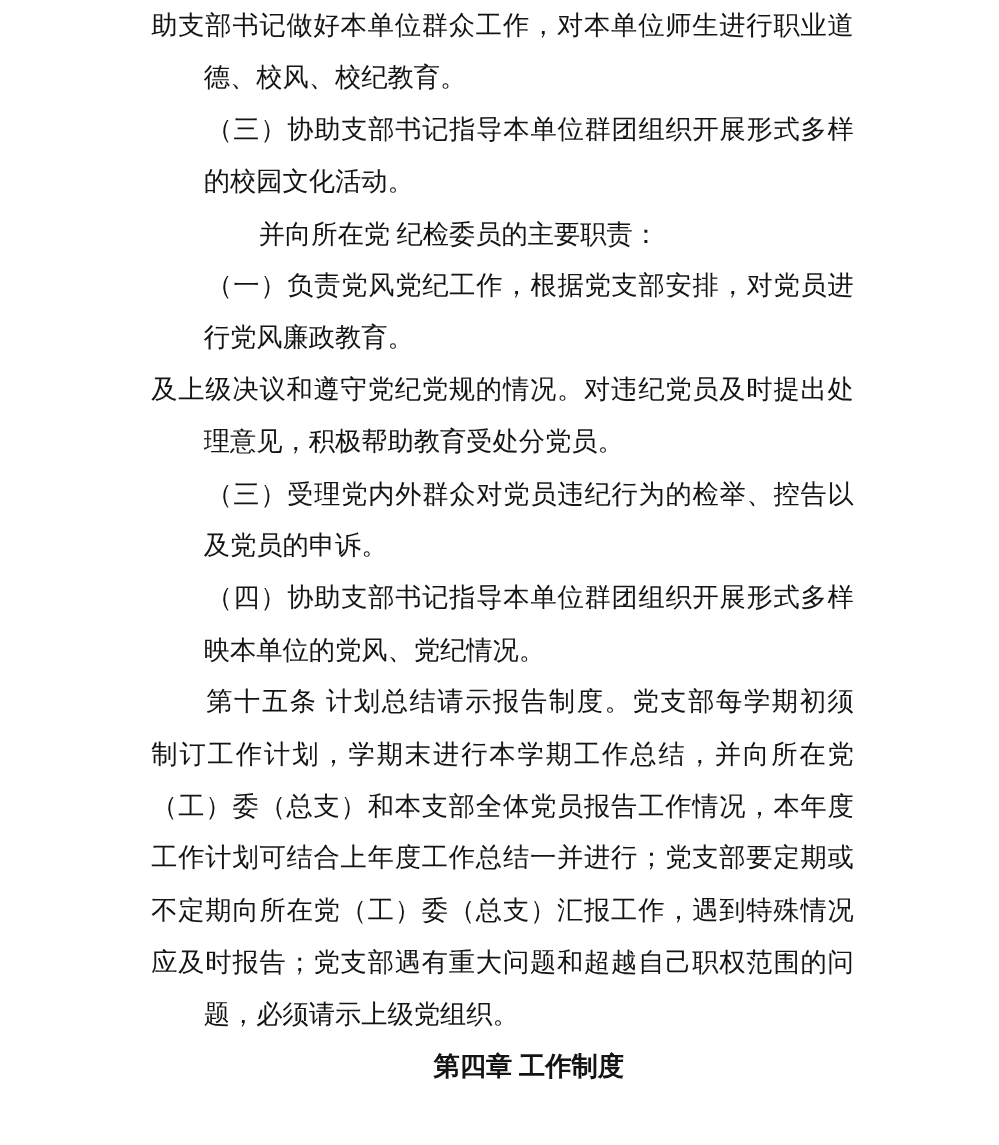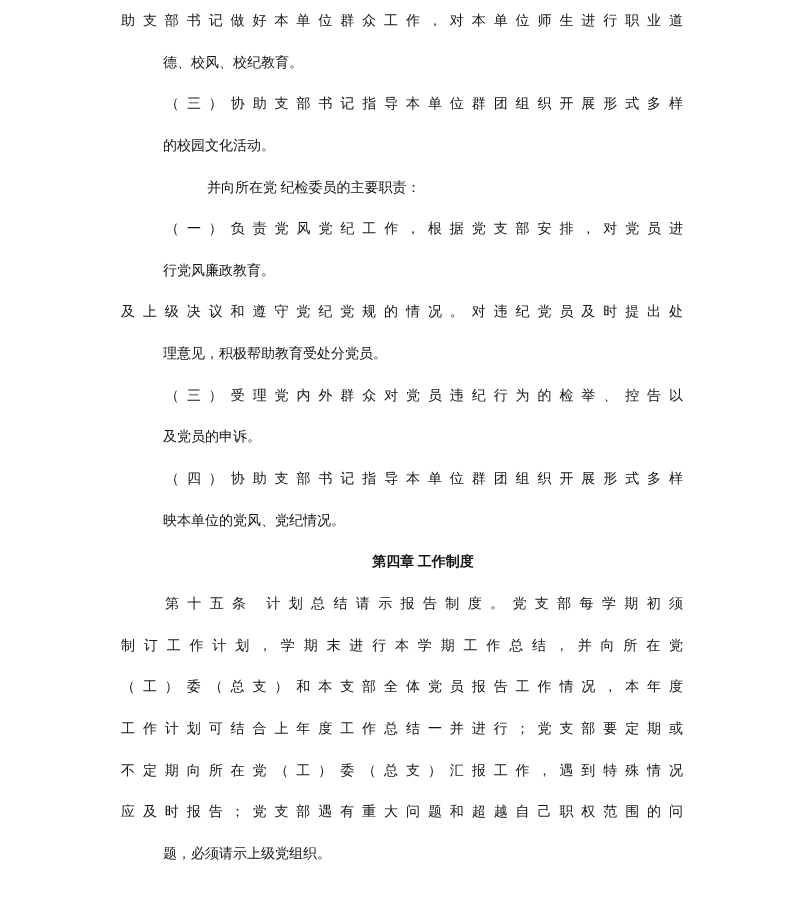--- a/index.html
+++ b/index.html
@@ -18,21 +18,21 @@
   }
   .text-column {
     margin-left: 121px;
     width: 562px;
   }
   .paragraph {
     margin: 0;
     padding: 0;
   }
   .line {
-    font-size: 14px;
+    font-size: 21px;
     line-height: 41.64px;
     text-align: justify;
     text-align-last: justify;
     letter-spacing: 0;
   }
   .line.last {
     text-align-last: left;
     margin-left: 42px;
   }
   .line.indent {
@@ -69,26 +69,26 @@
         <div class="line last">理意见，积极帮助教育受处分党员。</div>
       </div>
       <div class="paragraph body">
         <div class="line indent">（三）受理党内外群众对党员违纪行为的检举、控告以</div>
         <div class="line last">及党员的申诉。</div>
       </div>
       <div class="paragraph body">
         <div class="line indent">（四）协助支部书记指导本单位群团组织开展形式多样</div>
         <div class="line last">映本单位的党风、党纪情况。</div>
       </div>
-      <div class="paragraph heading">
-        <div class="line last">第四章 工作制度</div>
-      </div>
       <div class="paragraph body">
         <div class="line indent">第十五条 计划总结请示报告制度。党支部每学期初须</div>
         <div class="line">制订工作计划，学期末进行本学期工作总结，并向所在党</div>
         <div class="line">（工）委（总支）和本支部全体党员报告工作情况，本年度</div>
         <div class="line">工作计划可结合上年度工作总结一并进行；党支部要定期或</div>
         <div class="line">不定期向所在党（工）委（总支）汇报工作，遇到特殊情况</div>
         <div class="line">应及时报告；党支部遇有重大问题和超越自己职权范围的问</div>
         <div class="line last">题，必须请示上级党组织。</div>
       </div>
+      <div class="paragraph heading">
+        <div class="line last">第四章 工作制度</div>
+      </div>
     </div>
 </div>
 
 </body></html>

